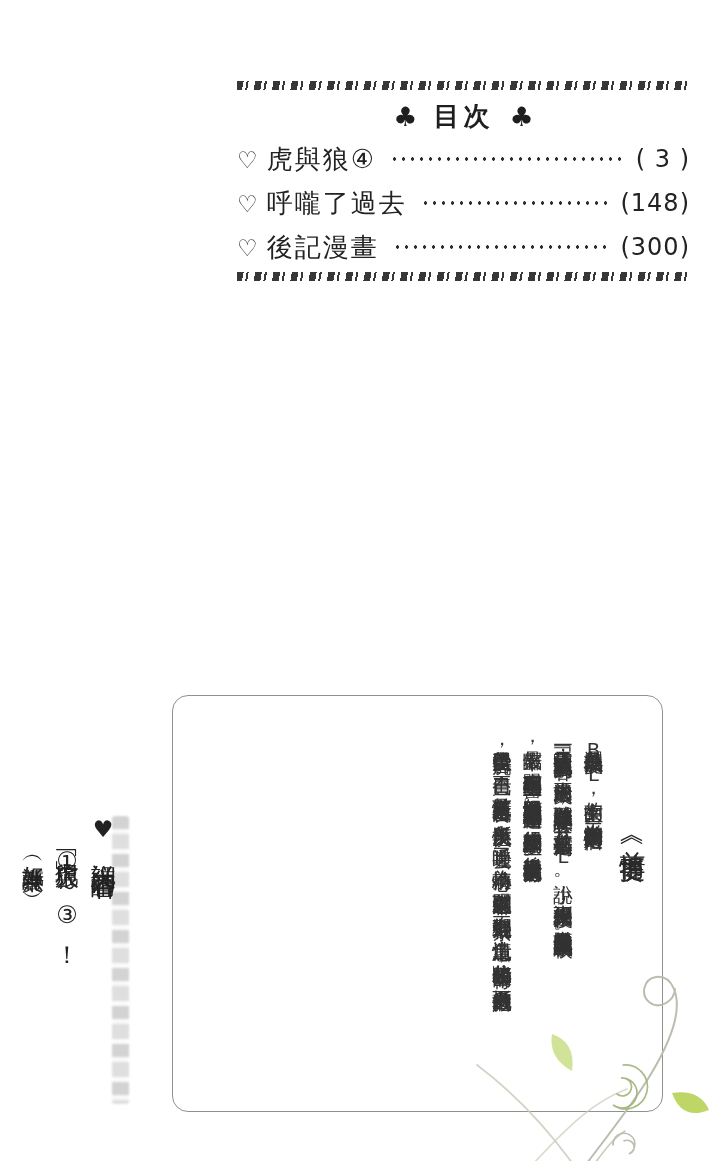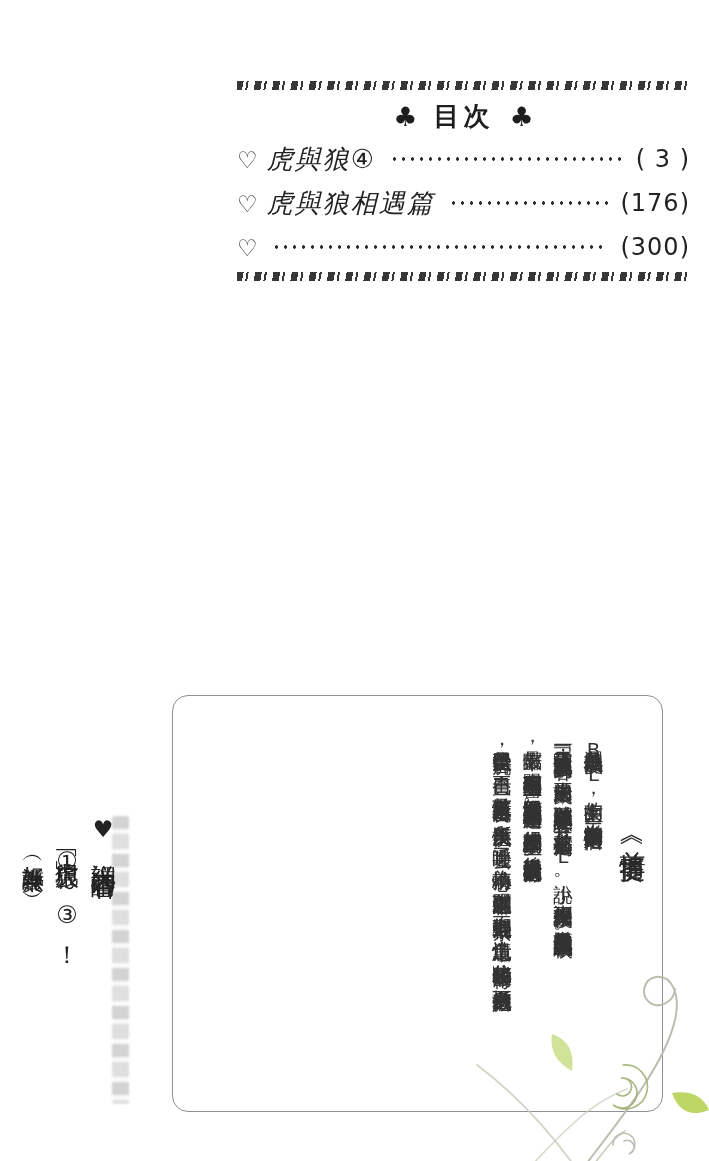--- a/index.html
+++ b/index.html
@@ -28,21 +28,21 @@
     display:flex;justify-content:center;align-items:center;gap:16px;
     margin:9px 0 4px 0;height:34px;
     font-size:26px;font-weight:bold;letter-spacing:4px;color:#1e1e1e;
   }
   .club{font-size:27px;letter-spacing:0;}
   .toc-entry{
     display:flex;align-items:center;gap:9px;
     height:44px;font-size:26px;color:#222;
   }
   .toc-bullet{font-size:23px;margin-top:2px;color:#333;}
-  .toc-label{white-space:nowrap;letter-spacing:2px;font-style:italic;}
+  .toc-label{white-space:nowrap;letter-spacing:2px;}
   .toc-leader{
     flex:1;height:28px;margin:0 3px;
     background-image:radial-gradient(circle, #2e2e2e 1.5px, transparent 1.9px);
     background-size:9px 28px;
     background-position:2px center;
     background-repeat:repeat-x;
   }
   .toc-page{font-size:24px;letter-spacing:1px;white-space:nowrap;color:#222;}
   .toc .deco-strip.bottom{margin-top:3px;}
 
@@ -116,27 +116,28 @@
 
     <div class="toc-entry">
       <span class="toc-bullet">♡</span>
       <span class="toc-label">虎與狼④</span>
       <span class="toc-leader"></span>
       <span class="toc-page">( 3 )</span>
     </div>
 
     <div class="toc-entry">
       <span class="toc-bullet">♡</span>
-      <span class="toc-label">虎與狼相遇篇</span>
+      <span class="toc-label">呼嚨了過去</span>
       <span class="toc-leader"></span>
-      <span class="toc-page">(176)</span>
+      <span class="toc-page">(148)</span>
     </div>
 
     <div class="toc-entry">
       <span class="toc-bullet">♡</span>
+      <span class="toc-label">後記漫畫</span>
       <span class="toc-leader"></span>
       <span class="toc-page">(300)</span>
     </div>
 
     <div class="deco-strip bottom"></div>
   </div>
 
   <div class="synopsis-box">
     <div class="synopsis-inner">
       <p class="synopsis-heading">《前情提要》</p>

